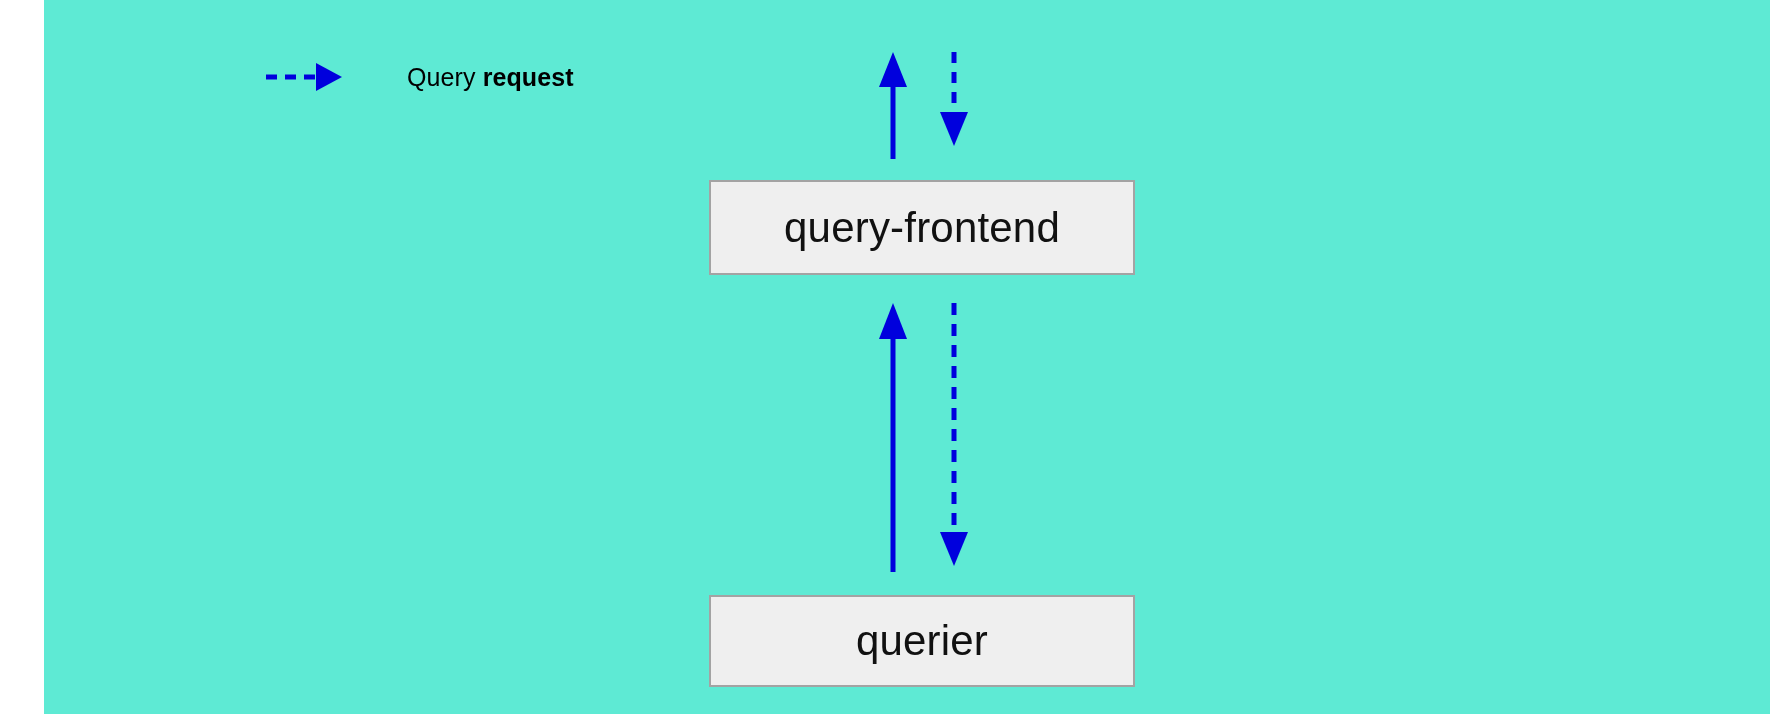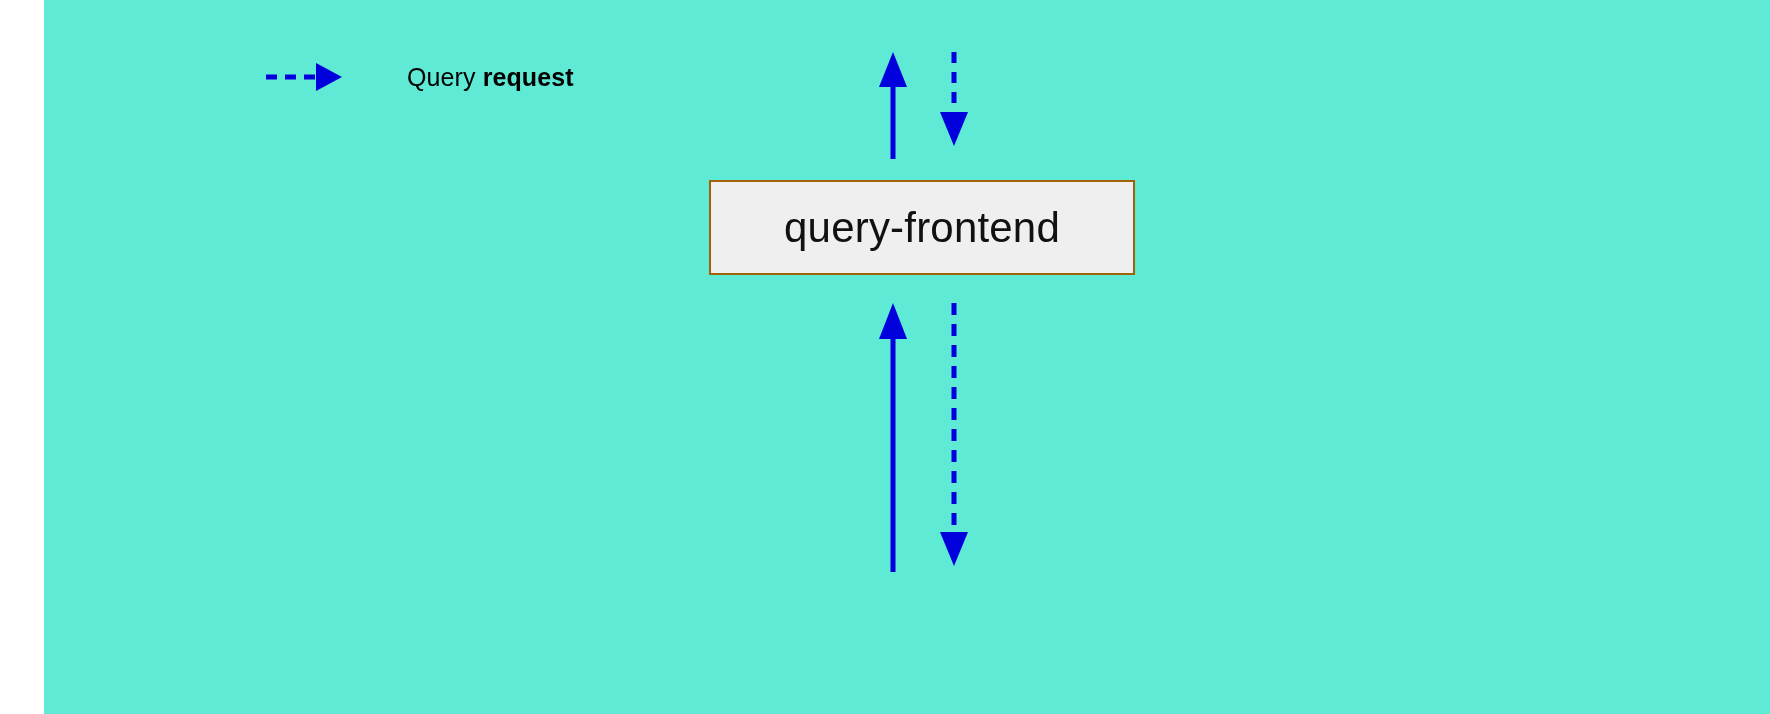--- a/index.html
+++ b/index.html
@@ -45,21 +45,21 @@
     white-space: nowrap;
     letter-spacing: 0.1px;
   }
   .legend-label b {
     font-weight: bold;
   }
   .node-box {
     position: absolute;
     box-sizing: border-box;
     background: #efefef;
-    border: 2px solid #a16207;
+    border: 2px solid #a3a3a3;
     display: flex;
     align-items: center;
     justify-content: center;
     text-align: center;
   }
   .node-label {
     font-size: 42px;
     color: #111111;
     line-height: 1;
     letter-spacing: 0.2px;
@@ -128,14 +128,17 @@
       <line x1="910" y1="303" x2="910" y2="540" stroke="#0000dd" stroke-width="5" stroke-dasharray="12 9"></line>
       <polygon points="910,566 896,532 924,532" fill="#0000dd"></polygon>
     </g>
 
   </svg>
 
   <div class="node-box" id="box-query-frontend">
     <span class="node-label">query-frontend</span>
   </div>
 
+  <div class="node-box" id="box-querier">
+    <span class="node-label">querier</span>
+  </div>
 
 </div>
 
 </body></html>

